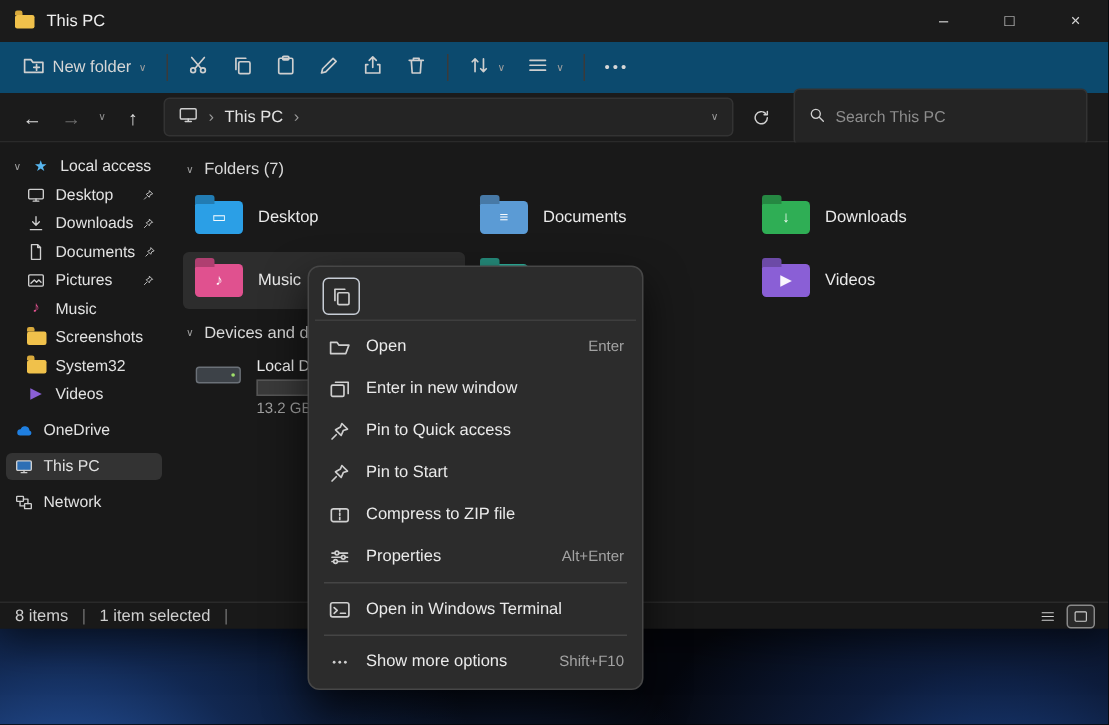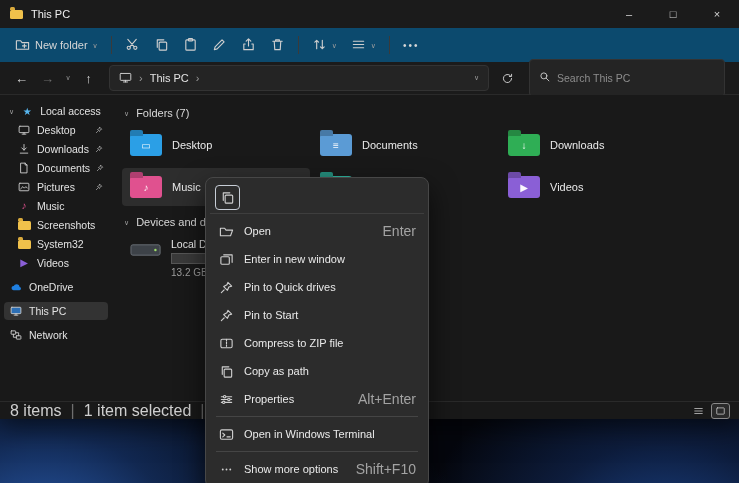--- a/index.html
+++ b/index.html
@@ -59,33 +59,33 @@
 .folder::before{content:"";position:absolute;top:-4px;left:0;width:13px;height:6px;border-radius:2px 2px 0 0;background:var(--c,#f3c94c);filter:brightness(.78)}
 .folder .glyph{position:absolute;inset:0;display:flex;align-items:center;justify-content:center;color:rgba(255,255,255,.95);font-size:10px}
 .tile-label{font-size:11px;color:#eaeaea}
 .drive{display:flex;gap:9px;align-items:flex-start;width:195px;padding:3px 8px;border-radius:4px}
 .drive-info{display:flex;flex-direction:column;gap:3px}
 .dname{font-size:10.5px;color:#eaeaea}
 .dbar{width:58px;height:11px;background:#3a3a3a;border:1px solid #565656}
 .dfill{height:100%;background:#2986cc}
 .dfree{font-size:10px;color:#9f9f9f;white-space:nowrap}
 
-.statusbar{height:18px;flex:0 0 auto;display:flex;gap:9px;padding:0 10px;border-top:1px solid #2a2a2a;background:#191919;font-size:16px;color:#cfcfcf}
+.statusbar{height:18px;flex:0 0 auto;display:flex;align-items:center;gap:9px;padding:0 10px;border-top:1px solid #2a2a2a;background:#191919;font-size:11px;color:#cfcfcf}
 .sb-div{color:#6f6f6f}
 .sb-right{margin-left:auto;display:flex;gap:5px;align-items:center}
 .sb-ic{width:17px;height:14px;display:flex;align-items:center;justify-content:center;border-radius:2px}
 .sb-ic.active{outline:1px solid #8a8a8a;background:#2a2a2a}
 
 .cmenu{position:absolute;left:205px;top:177px;width:224px;background:#2c2c2c;border:1px solid #474747;border-radius:8px;box-shadow:0 12px 28px rgba(0,0,0,.65);padding:4px;z-index:50;color:#eaeaea}
 .qrow{display:flex;align-items:center;height:32px;padding:2px 5px;border-bottom:1px solid #3e3e3e;margin-bottom:3px}
 .qbtn{width:25px;height:25px;display:flex;align-items:center;justify-content:center;border-radius:4px;border:1px solid #c7cdd6}
 .mi{display:flex;align-items:center;gap:10px;height:28px;padding:0 8px;border-radius:4px;font-size:11px}
 .mi-ic{width:16px;flex:0 0 auto;display:flex;justify-content:center}
 .mi-label{white-space:nowrap}
-.mi-sc{margin-left:auto;font-size:14px;color:#a3a3a3;white-space:nowrap}
+.mi-sc{margin-left:auto;font-size:10px;color:#a3a3a3;white-space:nowrap}
 .msep{height:1px;background:#454545;margin:3px 6px}
 </style>
 </head>
 <body>
 
 <div class="stage">
 
   <div class="window">
 
     <div class="titlebar">
@@ -416,51 +416,41 @@
       <span class="mi-label">Enter in new window</span>
       <span class="mi-sc"></span>
     </div>
     <div class="mi">
       <span class="mi-ic">
           <svg class="ic" width="15" height="15" viewBox="0 0 16 16">
             <path d="M9.5 2.5l4 4-3 1-1.5 3.5-4-4L8.5 5z"></path>
             <path d="M5.5 10.5l-3 3"></path>
           </svg>
         </span>
-      <span class="mi-label">Pin to Quick drives</span>
+      <span class="mi-label">Pin to Quick access</span>
       <span class="mi-sc"></span>
     </div>
     <div class="mi">
       <span class="mi-ic">
           <svg class="ic" width="15" height="15" viewBox="0 0 16 16">
             <path d="M9.5 2.5l4 4-3 1-1.5 3.5-4-4L8.5 5z"></path>
             <path d="M5.5 10.5l-3 3"></path>
           </svg>
         </span>
       <span class="mi-label">Pin to Start</span>
       <span class="mi-sc"></span>
     </div>
     <div class="mi">
       <span class="mi-ic">
           <svg class="ic" width="15" height="15" viewBox="0 0 16 16">
             <rect x="2" y="3.5" width="12" height="9" rx="1.5"></rect>
             <path d="M8 3.5V5M8 6.5V8M8 9.5V11"></path>
           </svg>
         </span>
       <span class="mi-label">Compress to ZIP file</span>
-      <span class="mi-sc"></span>
-    </div>
-    <div class="mi">
-      <span class="mi-ic">
-          <svg class="ic" width="15" height="15" viewBox="0 0 16 16">
-            <rect x="5.5" y="5.5" width="8" height="8.5" rx="1"></rect>
-            <path d="M10.5 3H3.5v8"></path>
-          </svg>
-        </span>
-      <span class="mi-label">Copy as path</span>
       <span class="mi-sc"></span>
     </div>
     <div class="mi">
       <span class="mi-ic">
           <svg class="ic" width="15" height="15" viewBox="0 0 16 16">
             <path d="M2.5 5h11M2.5 8h11M2.5 11h11"></path>
             <circle cx="6" cy="5" r="1.3" fill="#2c2c2c"></circle>
             <circle cx="10.5" cy="8" r="1.3" fill="#2c2c2c"></circle>
             <circle cx="5" cy="11" r="1.3" fill="#2c2c2c"></circle>
           </svg>

